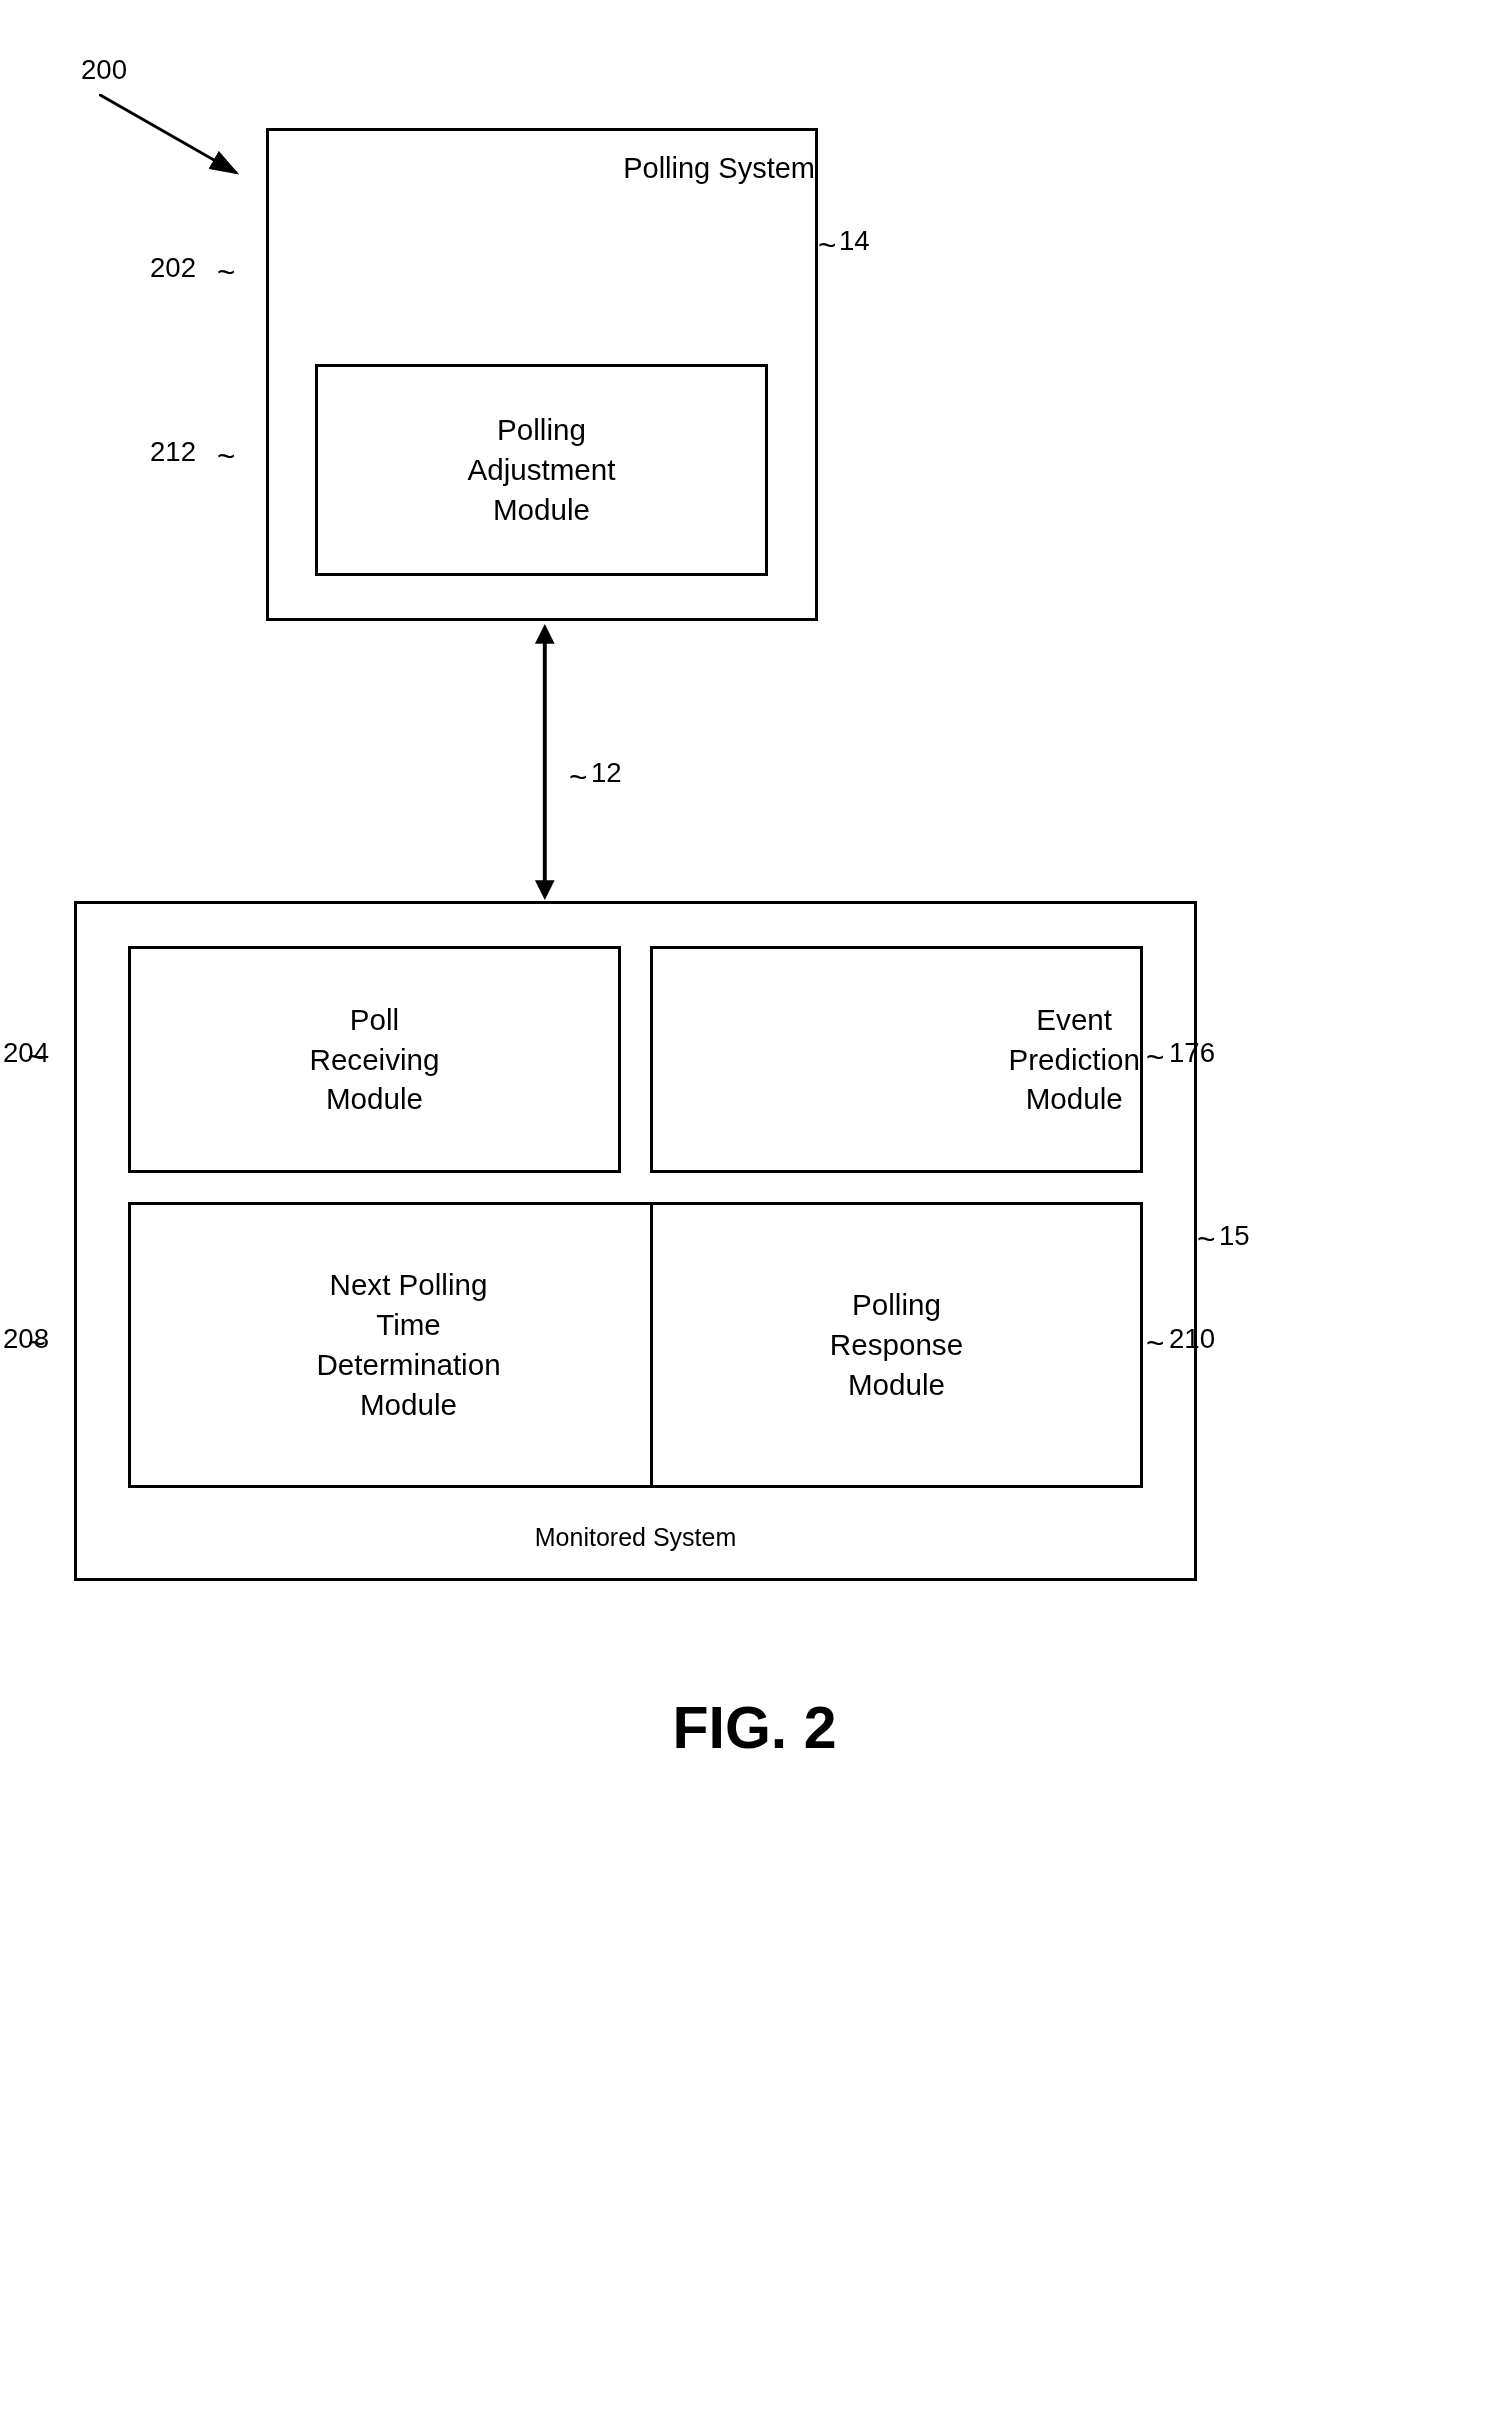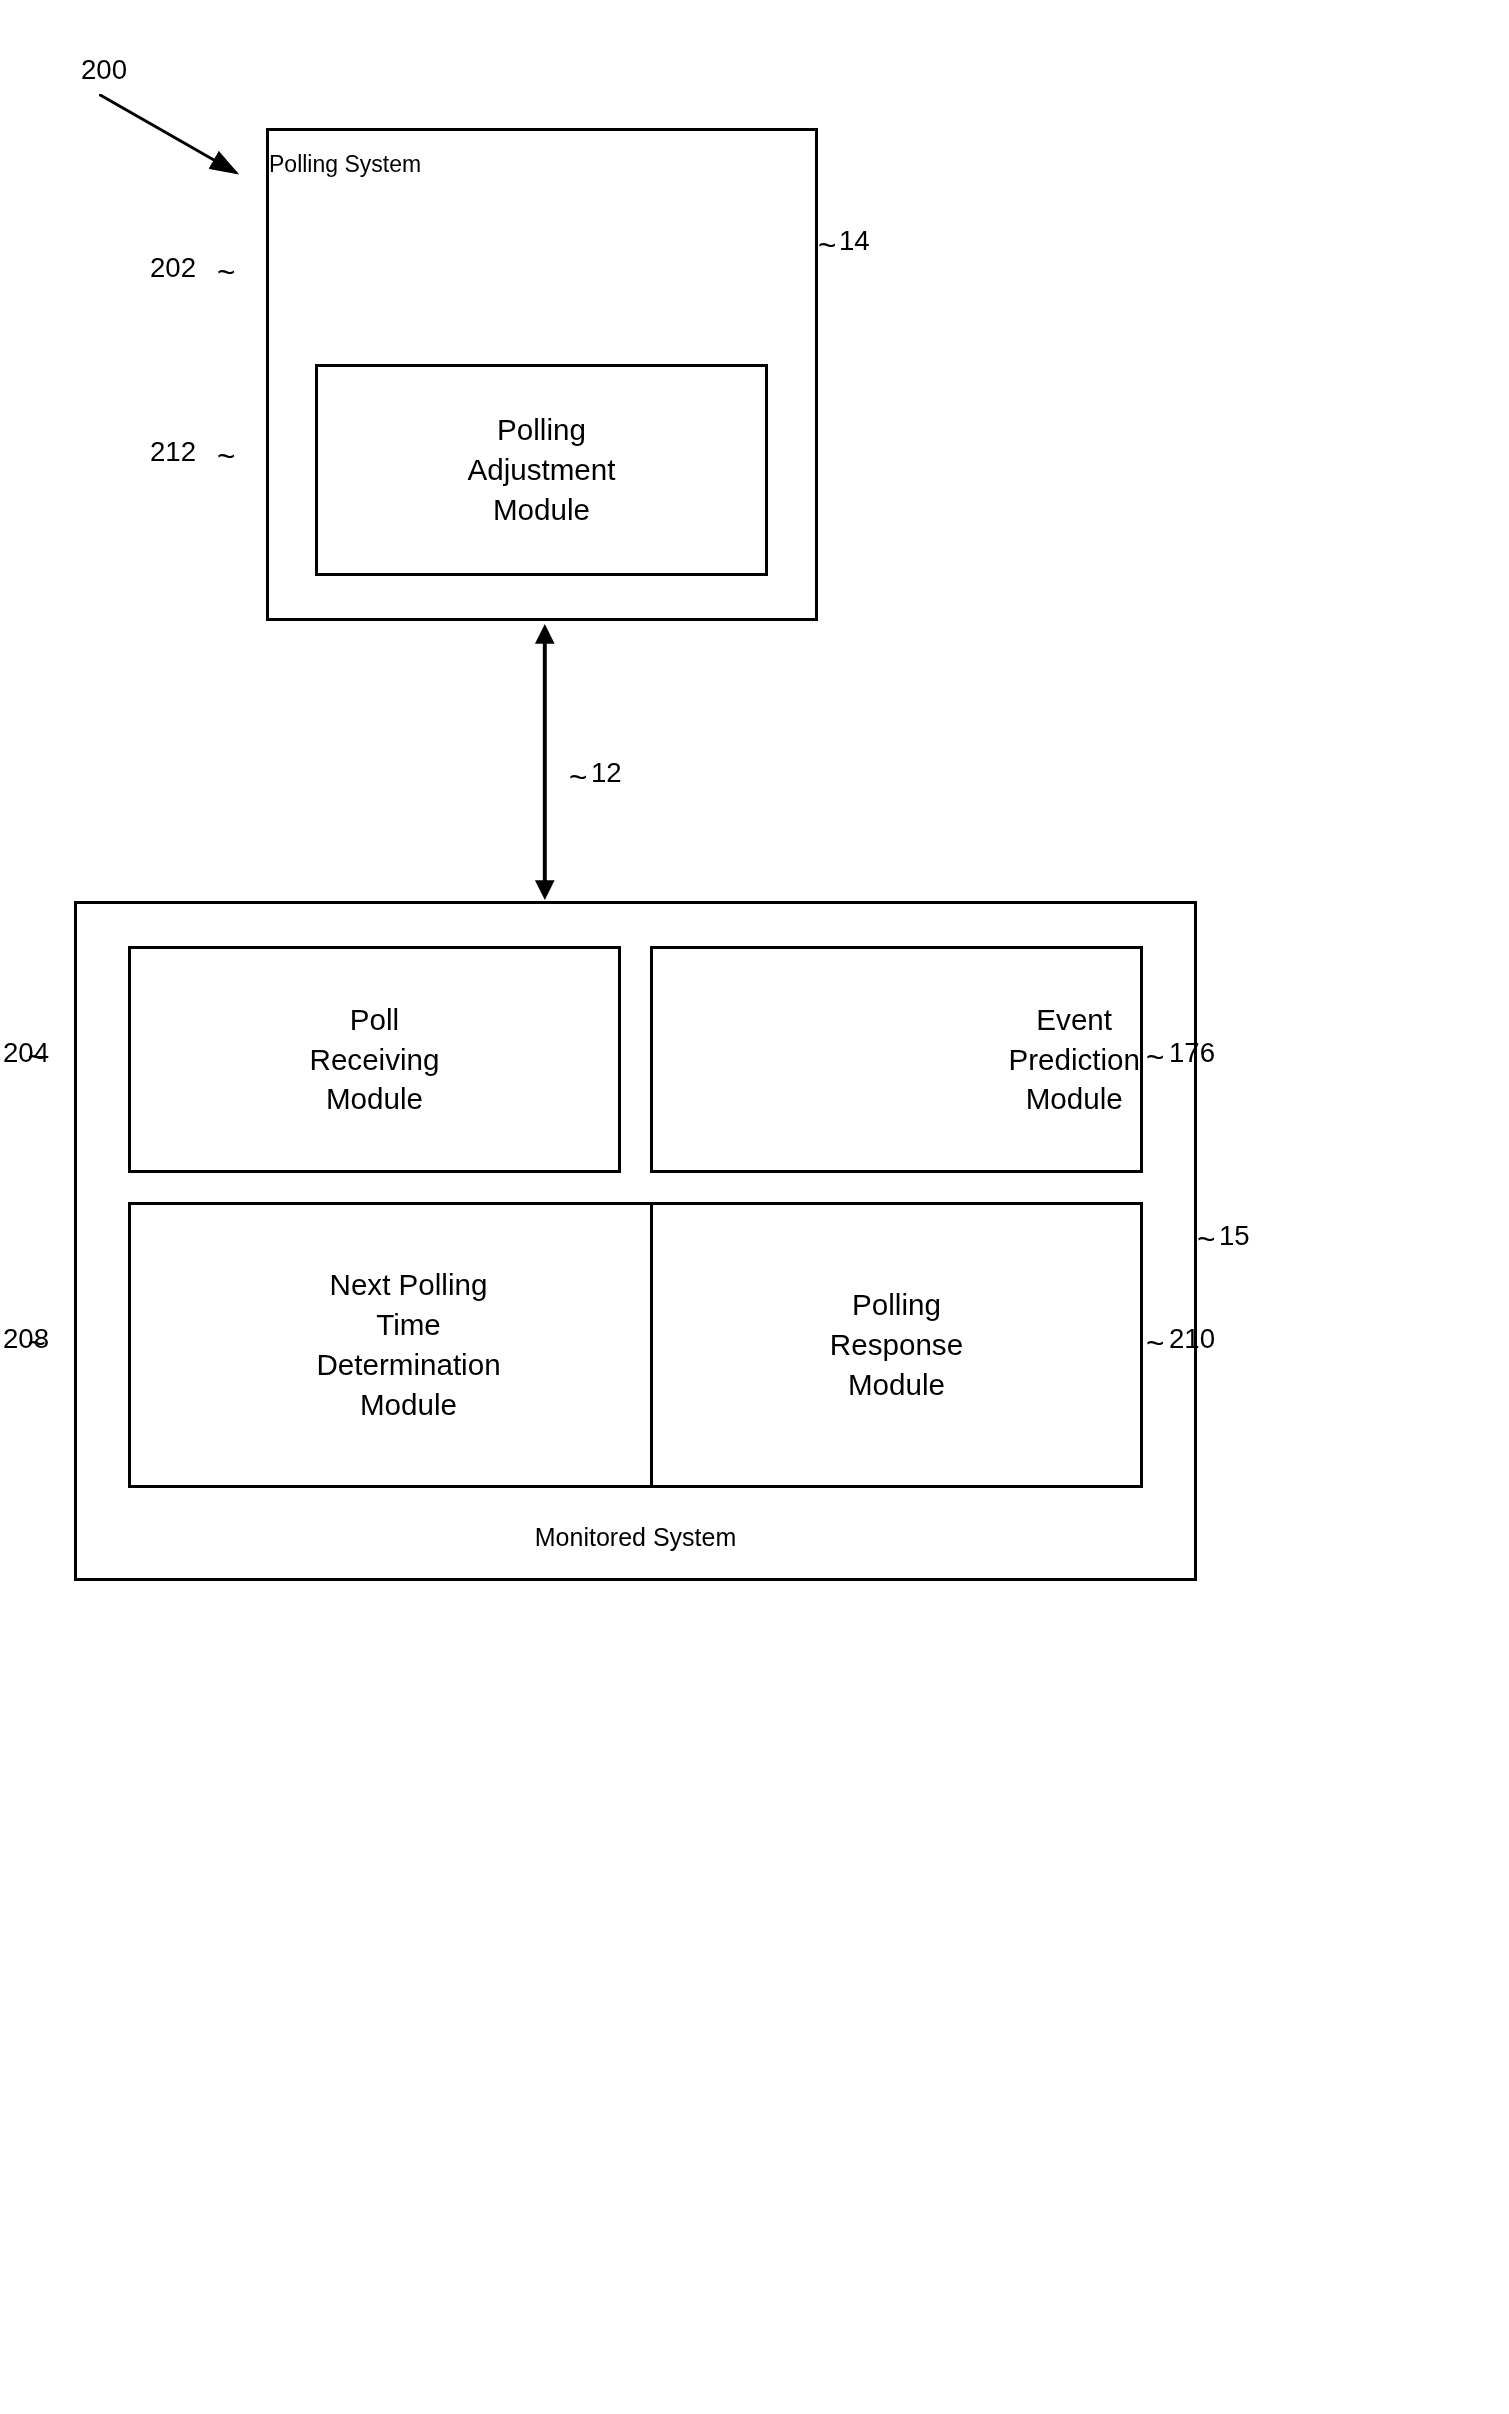--- a/index.html
+++ b/index.html
@@ -63,21 +63,21 @@
   <svg style="position:absolute;left:99px;top:94px;" width="177" height="99" viewBox="0 0 180 100">
     <line x1="0" y1="0" x2="140" y2="80" stroke="#000" stroke-width="3" marker-end="url(#arr)"></line>
     <defs>
       <marker id="arr" markerWidth="10" markerHeight="7" refX="9" refY="3.5" orient="auto">
         <polygon points="0 0, 10 3.5, 0 7" fill="#000"></polygon>
       </marker>
     </defs>
   </svg>
 
   <div class="box" style="left:266px; top:128px; width:552px; height:493px;">
-    <span class="box-text" style="position:absolute;top:17.7px;left:0;width:100%;text-align:left;font-size:23px;">Polling
+    <span class="box-text" style="position:absolute;top:17.7px;left:0;width:100%;text-align:right;font-size:29px;">Polling
 System</span>
   </div>
 
   <span class="tilde" style="left:818px; top:227px;">~</span>
   <span class="label-ref" style="left:839px; top:225px;">14</span>
 
 
   <span class="tilde" style="left:217px; top:254px;">~</span>
   <span class="label-ref" style="left:150px; top:252px;">202</span>
 
@@ -137,15 +137,16 @@
   <span class="tilde" style="left:27.6px; top:1325px;">~</span>
   <span class="label-ref" style="left:3px; top:1323px;">208</span>
 
   <div class="box" style="left:650px; top:1202px; width:493px; height:286px;">
     <span class="box-text">Polling<br>Response<br>Module</span>
   </div>
 
   <span class="tilde" style="left:1146px; top:1325px;">~</span>
   <span class="label-ref" style="left:1169px; top:1323px;">210</span>
 
+  <div class="fig-label" style="left:0; top:1694px; width:1509px;">FIG. 2</div>
 
 </div>
 
 
 </body></html>

